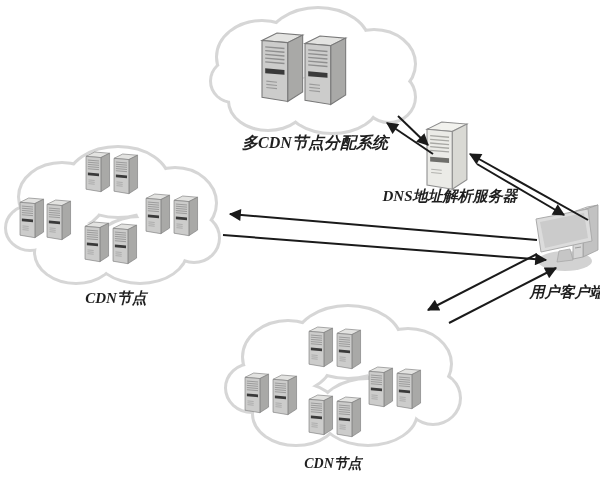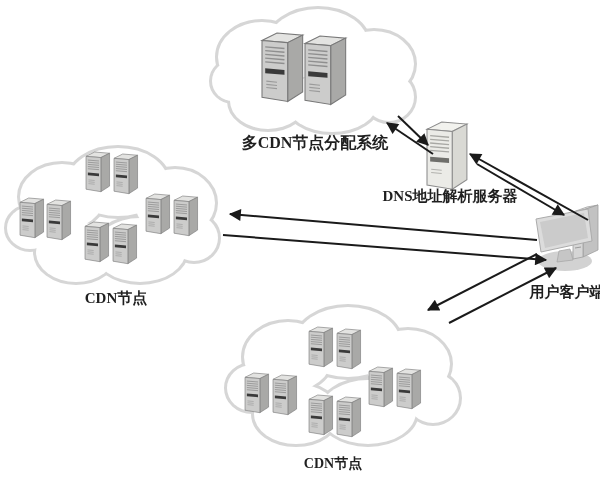--- a/index.html
+++ b/index.html
@@ -7,20 +7,21 @@
     padding: 0;
     background: #ffffff;
     font-family: "Liberation Serif", "DejaVu Serif", serif;
   }
   .canvas {
     position: relative;
     width: 600px;
     height: 480px;
     background: #ffffff;
     overflow: hidden;
+    font-style: italic;
   }
   svg { display: block; }
   .lbl {
     font-family: "Liberation Serif", "DejaVu Serif", serif;
     font-weight: bold;
     fill: #1f1f1f;
   }
   .lbl-lg { font-size: 16px; }
   .lbl-md { font-size: 15px; }
   .lbl-sm { font-size: 14px; }

